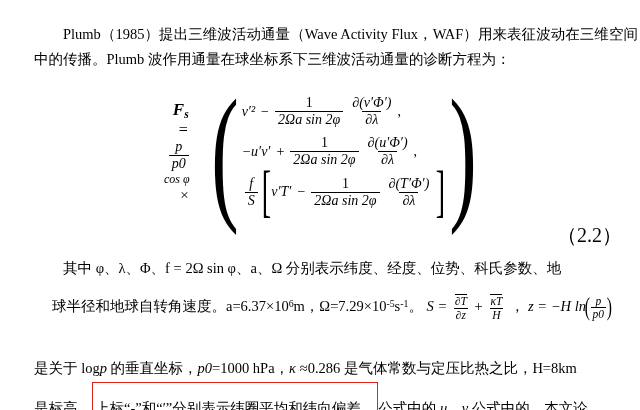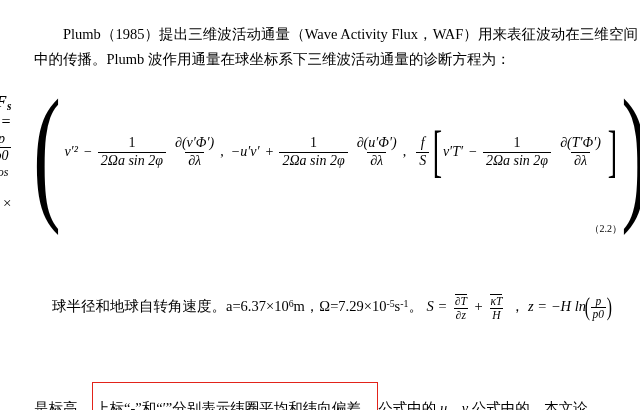--- a/index.html
+++ b/index.html
@@ -105,21 +105,21 @@
   .bigparen {
     font-size: 150px;
     line-height: 0.72;
     font-family: "Liberation Serif", serif;
     transform: scaleX(0.55);
     display: inline-block;
     margin: 0 -8px;
   }
   .rows {
     display: flex;
-    flex-direction: row;
+    flex-direction: column;
     justify-content: center;
     gap: 7px;
     font-size: 14px;
   }
   .erow {
     display: flex;
     align-items: center;
     white-space: nowrap;
   }
   .erow .lead {
@@ -133,21 +133,21 @@
     font-size: 56px;
     line-height: 0.6;
     transform: scaleX(0.5);
     display: inline-block;
     margin: 0 -4px;
   }
   .eqnum {
     position: absolute;
     right: 18px;
     top: 150px;
-    font-size: 10px;
+    font-size: 20px;
   }
   .p2 {
     position: absolute;
     top: 240px;
     left: 18px;
     width: 604px;
   }
   .p3 {
     position: absolute;
     top: 278px;
@@ -284,38 +284,42 @@
         </span>
 
       </span>
 
       <span class="bigparen">)</span>
     </div>
 
     <span class="eqnum">（2.2）</span>
   </div>
 
+  <p class="para p2 indent">其中 φ、λ、Φ、f = 2Ω sin φ、a、Ω 分别表示纬度、经度、位势、科氏参数、地</p>
 
   <p class="para p3">
     <span>球半径和地球自转角速度。a=6.37×10</span><sup>6</sup><span>m，Ω=7.29×10</span><sup>-5</sup><span>s</span><sup>-1</sup><span>。</span>
     <span class="it">S =</span>
     <span class="inlinefrac">
       <span class="num it"><span class="ovl">∂T</span></span>
       <span class="den it">∂z</span>
     </span>
     <span>+</span>
     <span class="inlinefrac">
       <span class="num it"><span class="ovl">κT</span></span>
       <span class="den it">H</span>
     </span>
     <span>，</span>
     <span class="it">z = −H ln</span><span class="parenbig">(</span><span class="inlinefrac">
       <span class="num it">p</span>
       <span class="den it">p0</span>
     </span><span class="parenbig">)</span>
   </p>
 
+  <p class="para p4">
+    <span>是关于 log</span><span class="it">p</span><span> 的垂直坐标，</span><span class="it"><span>p0</span></span><span>=1000 hPa，</span><span class="it">κ</span><span> ≈0.286 是气体常数与定压比热之比，H=8km</span>
+  </p>
 
   <p class="para p5">
     <span>是标高。</span><span class="redbox">上标“-”和“′”分别表示纬圈平均和纬向偏差。</span><span>公式中的 </span><span class="it">u</span><span>、</span><span class="it">v</span><span> 公式中的。本文论</span>
   </p>
 
 </div>
 
 </body></html>

